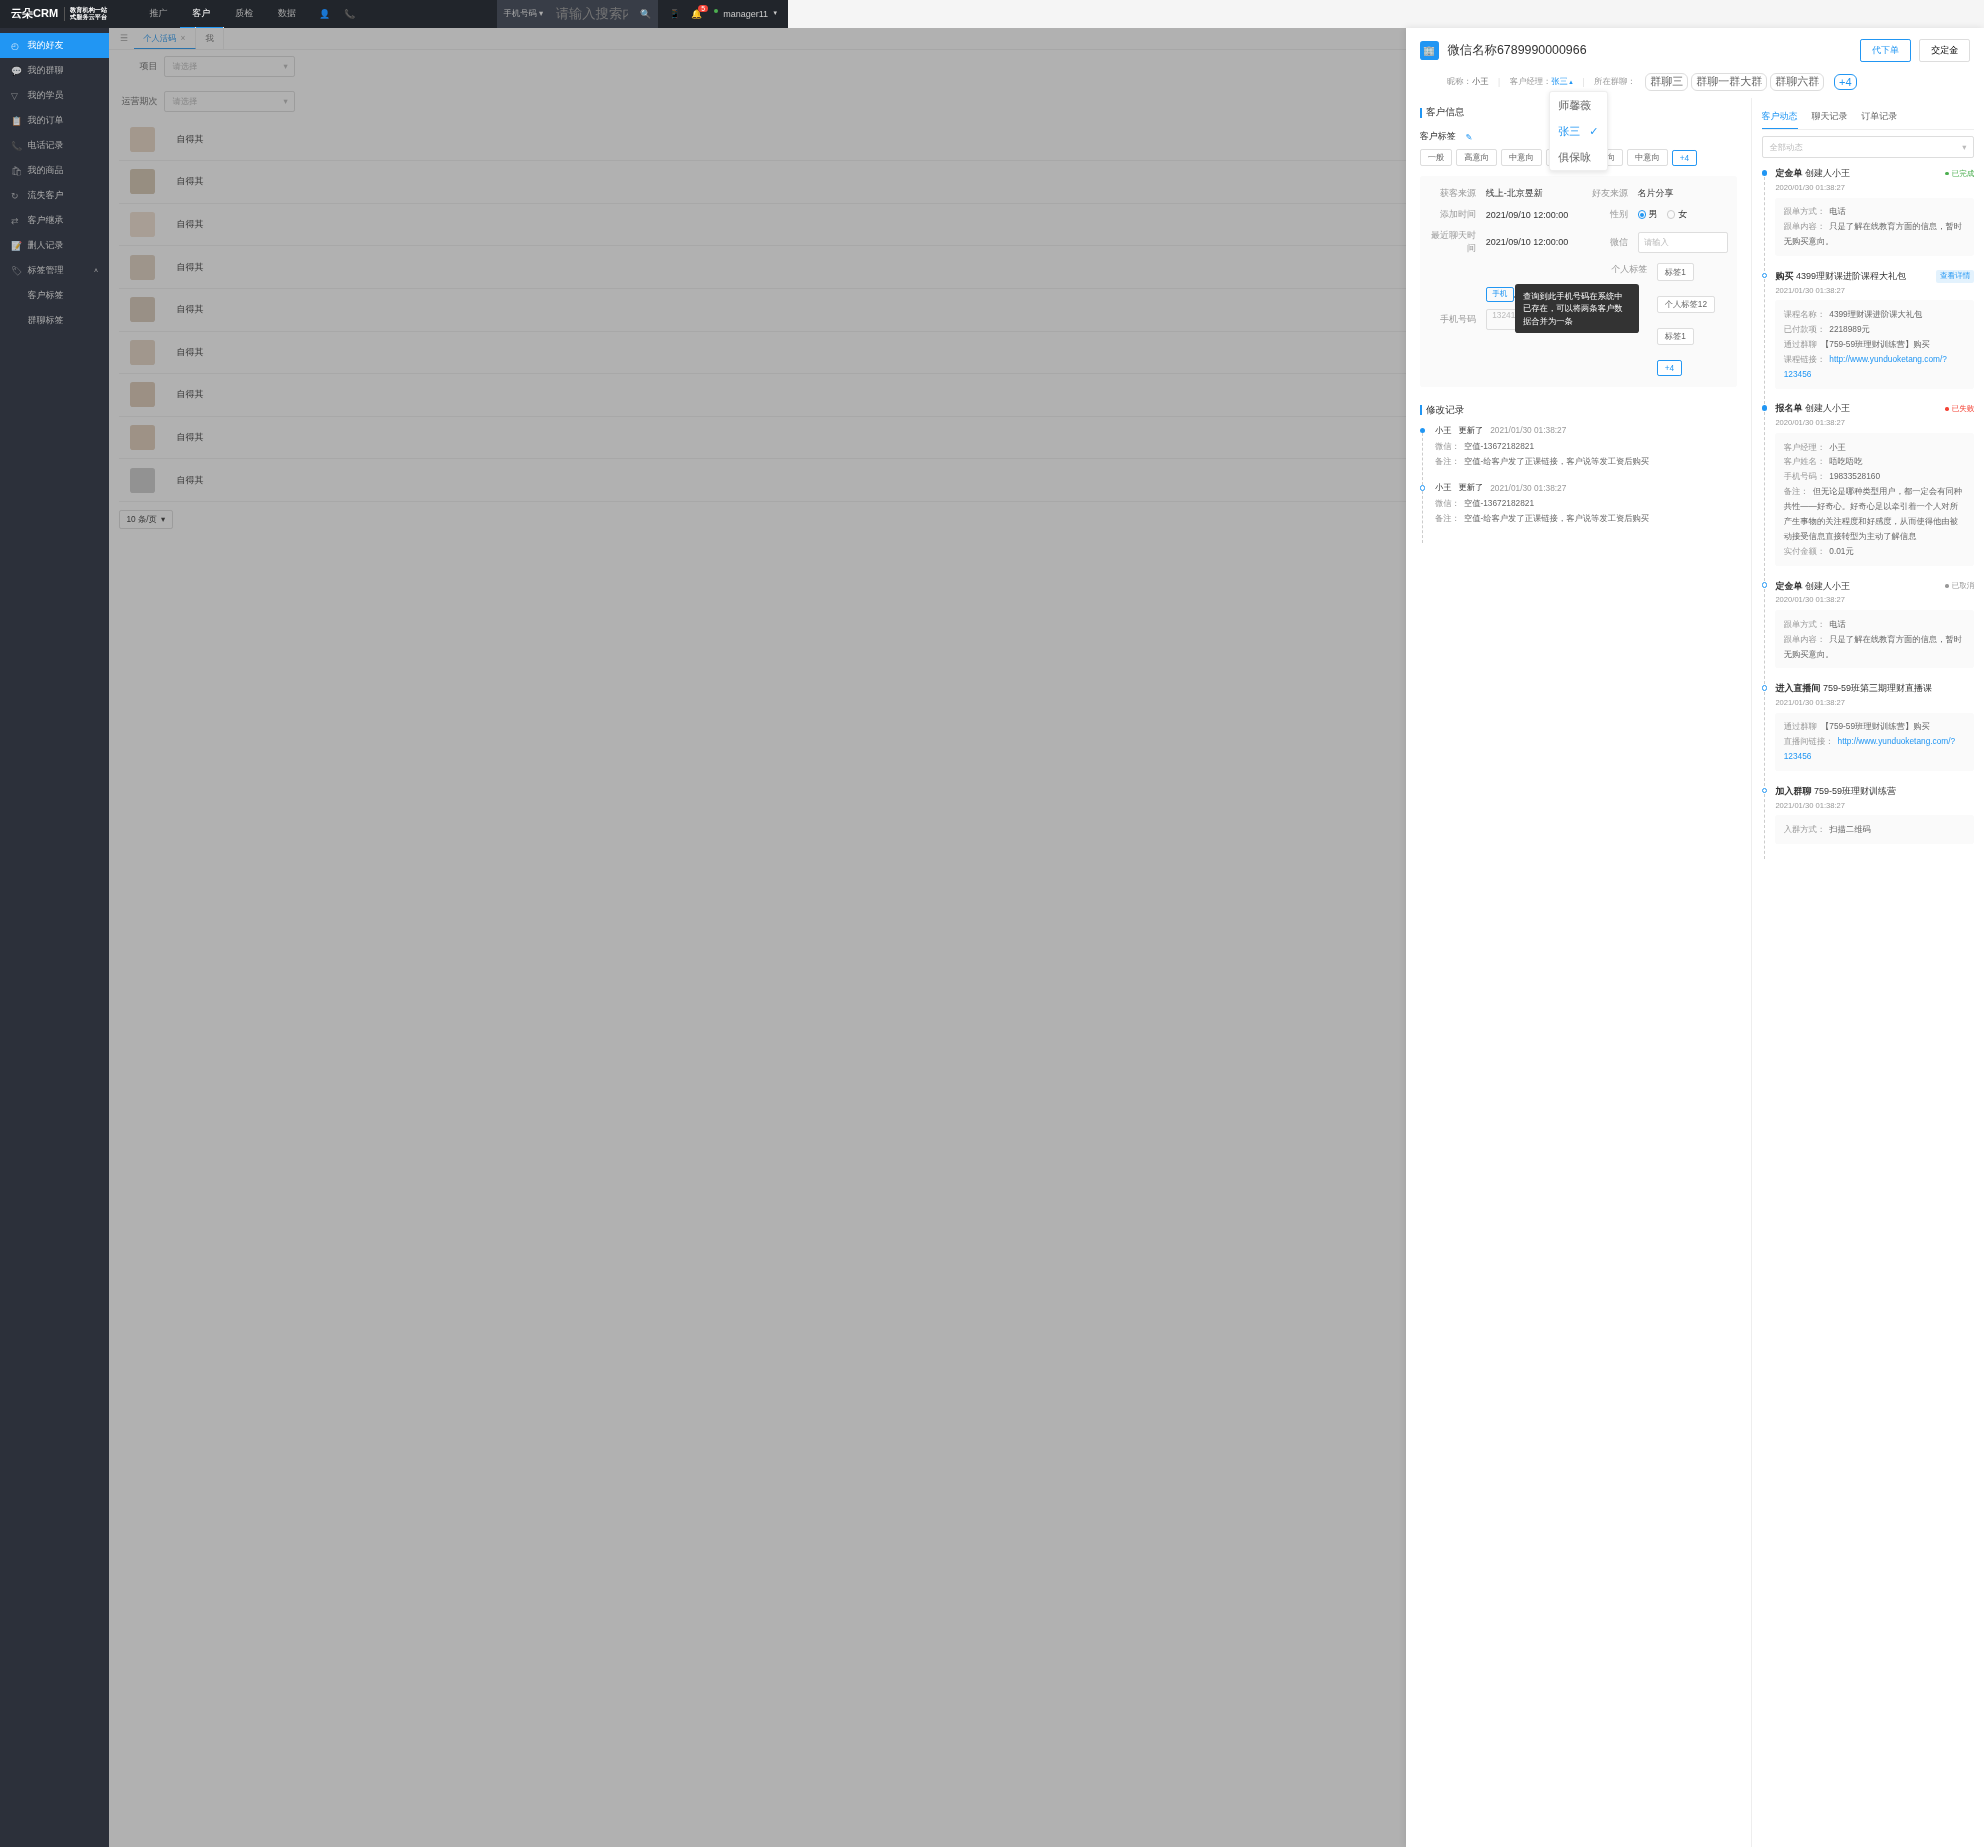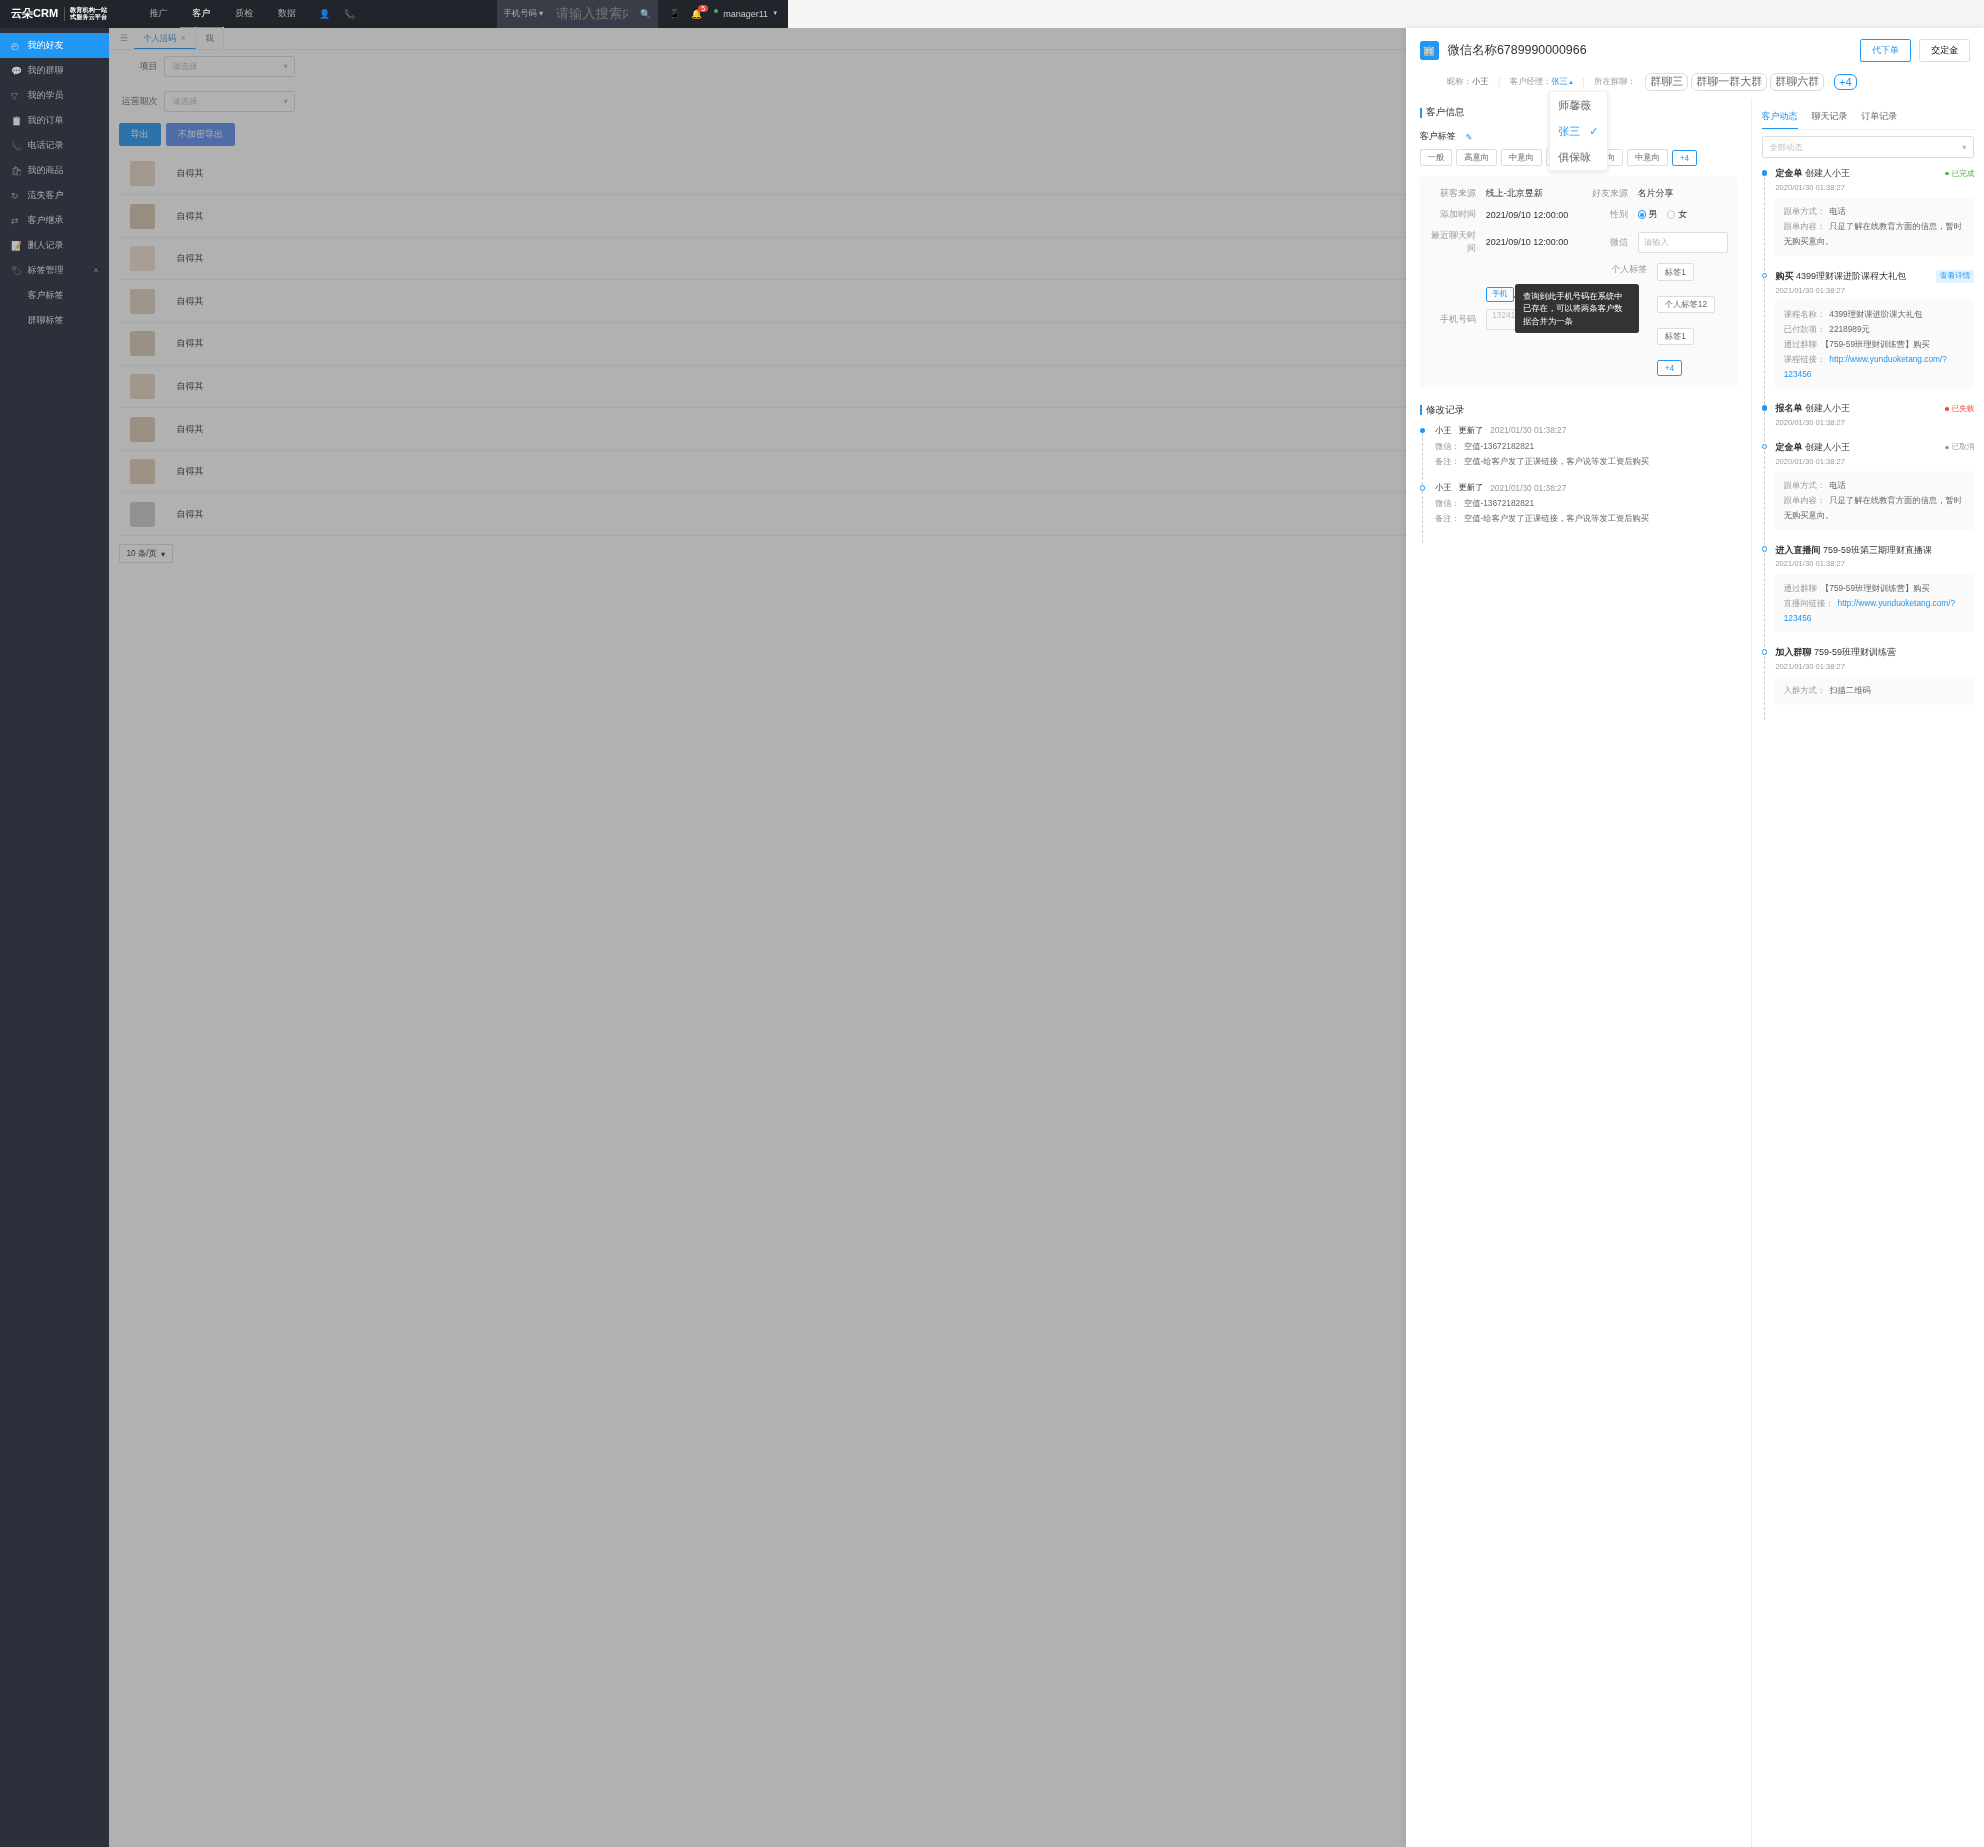--- a/index.html
+++ b/index.html
@@ -215,24 +215,20 @@
       </div>
   </div>
   <div class="filter-row">
     <span class="filter-label">运营期次</span>
     <div class="select">
         <span>请选择</span>
         <span>▾</span>
       </div>
   </div>
   <div class="list-area">
-    <div class="action-bar">
-      <button class="btn btn-primary">导出</button>
-      <button class="btn" style="background:#5a8dee;color:#fff;border-color:#5a8dee">不加密导出</button>
-    </div>
     <div id="table-rows">
         <div class="table-row">
           <div class="avatar" style="background:#e8d5c4"></div>
           <span>自得其</span>
         </div>
         <div class="table-row">
           <div class="avatar" style="background:#d4c5b0"></div>
           <span>自得其</span>
         </div>
         <div class="table-row">
@@ -465,20 +461,27 @@
             </div>
           </div>
           <div class="act-item">
             <div class="act-dot "></div>
             <div class="act-line"></div>
             <div class="act-head">
               <span><span class="act-title">报名单</span>  <span>创建人小王</span></span>
               <span class="act-status fail"><span style="width:3.4px;height:3.4px;border-radius:50%;background:currentColor;display:inline-block"></span>已失败</span>
             </div>
             <div class="act-time">2020/01/30   01:38:27</div>
+            <div class="act-card">
+              <div><span class="k">客户经理：</span>小王</div>
+              <div><span class="k">客户姓名：</span>唔吃唔吃</div>
+              <div><span class="k">手机号码：</span>19833528160</div>
+              <div><span class="k">备注：</span>但无论是哪种类型用户，都一定会有同种共性——好奇心。好奇心足以牵引着一个人对所产生事物的关注程度和好感度，从而使得他由被动接受信息直接转型为主动了解信息</div>
+              <div><span class="k">实付金额：</span>0.01元</div>
+            </div>
           </div>
           <div class="act-item">
             <div class="act-dot hollow"></div>
             <div class="act-line"></div>
             <div class="act-head">
               <span><span class="act-title">定金单</span>  <span>创建人小王</span></span>
               <span class="act-status cancel"><span style="width:3.4px;height:3.4px;border-radius:50%;background:currentColor;display:inline-block"></span>已取消</span>
             </div>
             <div class="act-time">2020/01/30   01:38:27</div>
             <div class="act-card">

